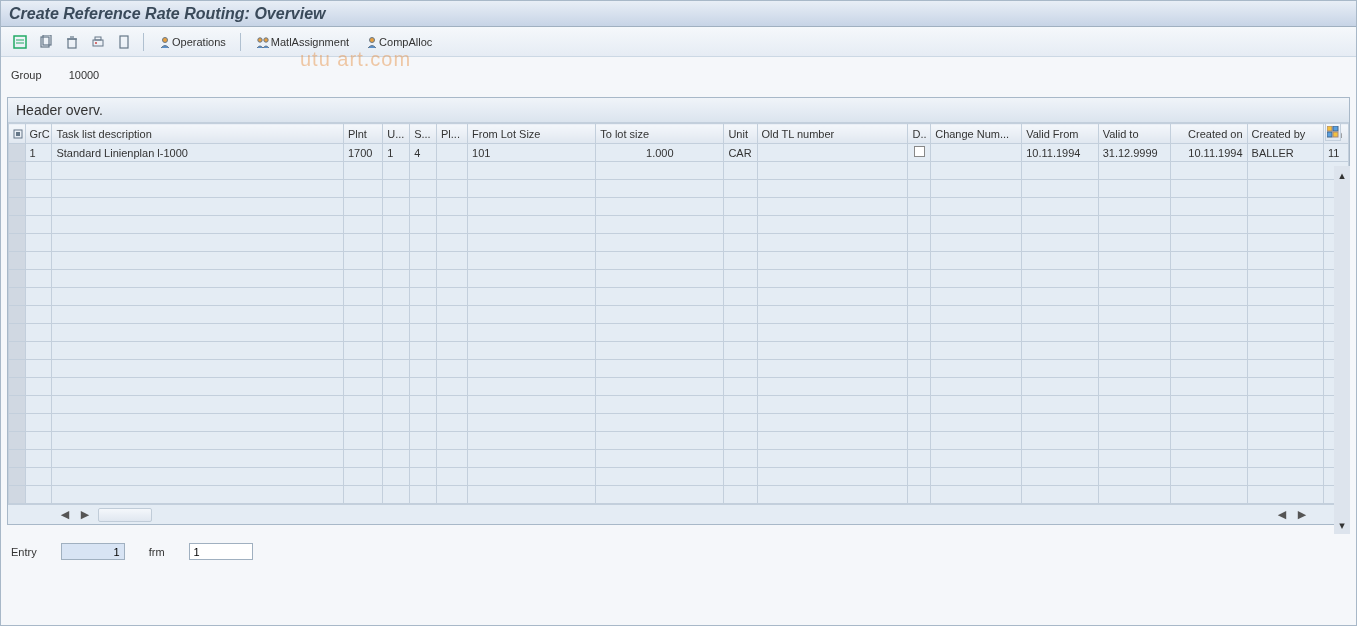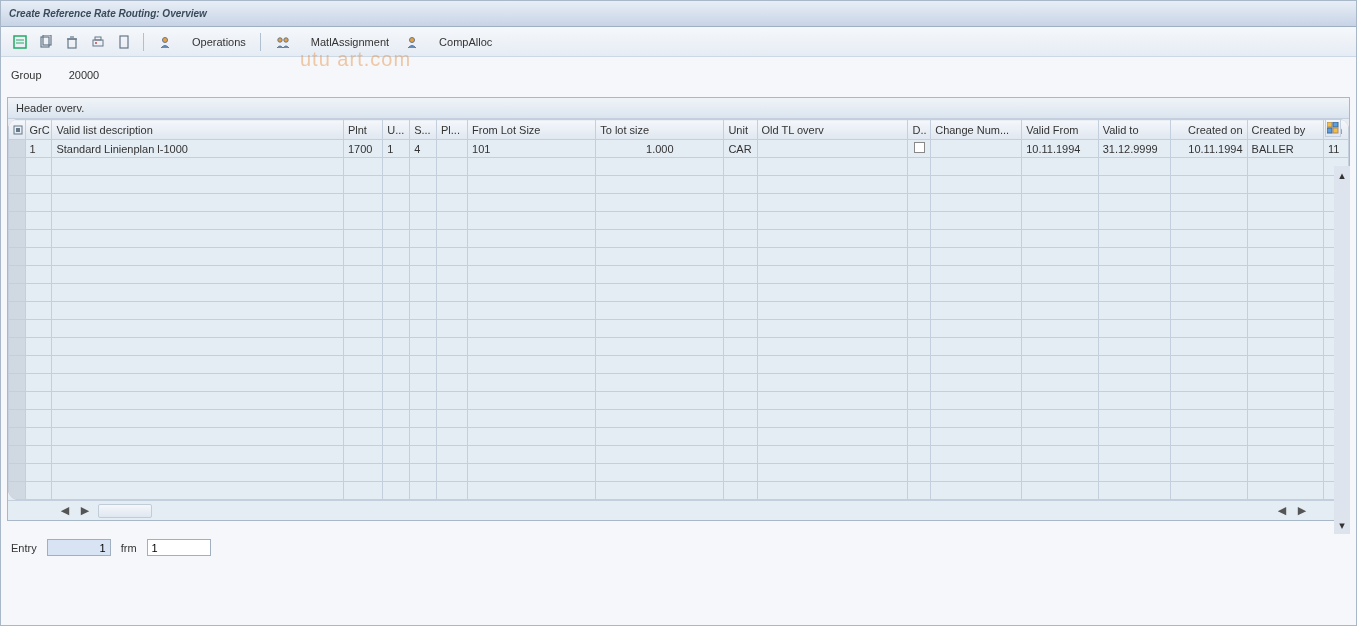--- a/index.html
+++ b/index.html
@@ -17,21 +17,21 @@
       background: linear-gradient(to bottom, #e8eef6, #c7d4e6);
       border-bottom: 1px solid #a0b0c0;
       height: 26px;
       display: flex;
       align-items: center;
       padding: 0 8px;
     }
     .window-title {
       font-style: italic;
       font-weight: bold;
-      font-size: 10px;
+      font-size: 16px;
       color: #3a4a5a;
     }
     .toolbar {
       background: linear-gradient(to bottom, #f5f8fb, #e6ecf4);
       border-bottom: 1px solid #ccd8e4;
       height: 30px;
       display: flex;
       align-items: center;
       padding: 0 8px;
       gap: 4px;
@@ -44,21 +44,21 @@
       height: 22px;
       cursor: pointer;
       border-radius: 2px;
     }
     .tool-btn-labeled {
       display: inline-flex;
       align-items: center;
       height: 22px;
       padding: 0 6px;
       cursor: pointer;
-      gap: 20px;
+      gap: 0;
     }
     .tool-sep {
       width: 1px;
       height: 18px;
       background: #b0c0d0;
       margin: 0 4px;
     }
     .group-row {
       padding: 12px 10px;
       font-size: 11px;
@@ -66,26 +66,25 @@
     .group-row span { margin-right: 24px; }
     .table-wrap {
       margin: 4px 6px 8px 6px;
       border: 1px solid #a8b8c8;
       background: #e4ecf4;
     }
     .table-caption {
       background: linear-gradient(to bottom, #f0f4f9, #dbe4ee);
       border-bottom: 1px solid #c3cfdc;
       padding: 4px 8px;
-      font-size: 11px;
+      font-size: 14px;
     }
     .grid {
       overflow: hidden;
       background: #fca5a5;
-      border-radius: 11px;
     }
     table { border-collapse: collapse; width: 100%; table-layout: fixed; }
     th, td {
       border: 1px solid #c3cfdc;
       padding: 2px 4px;
       font-size: 11px;
       text-align: left;
       white-space: nowrap;
       overflow: hidden;
       height: 18px;
@@ -157,21 +156,21 @@
       height: 20px;
       justify-content: space-between;
     }
     .hscroll-left { display:flex; align-items:center; gap: 6px; }
     .hscroll-arrow { width: 14px; height: 14px; display:flex; align-items:center; justify-content:center; cursor:pointer; color:#555; }
     .hscroll-track { width: 54px; height: 14px; background: linear-gradient(to bottom,#f4f7fb,#e0e7f0); border:1px solid #c0ccd8; border-radius:2px; }
     .footer {
       padding: 10px 10px;
       display:flex;
       align-items:center;
-      gap: 10px;
+      gap: 24px;
     }
     .footer input {
       font-size: 11px;
       border: 1px solid #a0b0c0;
       background: #fff;
       height: 17px;
       padding: 0 4px;
     }
     .footer .entry-input { width: 64px; background: #d8e4f4; text-align:right; }
     .footer .frm-input { width: 64px; }
@@ -251,21 +250,21 @@
         <path d="M3 13 Q7 8 11 13" fill="#5a90cc" stroke="#678"></path>
       </svg>
     <span>CompAlloc</span>
   </span>
 </div>
 
 <div class="watermark">utu        art.com</div>
 
 <div class="group-row">
   <span>Group</span>
-  <span>20000</span>
+  <span>10000</span>
 </div>
 
 <div class="table-wrap">
   <div class="table-caption">Header overv.</div>
   <div class="grid hrow">
     <span class="table-settings-btn">
       <svg width="12" height="12">
           <rect x="0" y="0" width="5" height="5" fill="#f2c040" stroke="#a87"></rect>
           <rect x="6" y="0" width="5" height="5" fill="#5aa0e0" stroke="#468"></rect>
           <rect x="0" y="6" width="5" height="5" fill="#5aa0e0" stroke="#468"></rect>
@@ -275,29 +274,29 @@
     <table>
       <thead>
         <tr>
           <th class="rowsel-h">
             <svg width="10" height="10">
                 <rect x="1" y="1" width="8" height="8" fill="none" stroke="#678"></rect>
                 <rect x="3" y="3" width="4" height="4" fill="#678"></rect>
               </svg>
           </th>
           <th class="col-grc">GrC</th>
-          <th class="col-desc">Valid list description</th>
+          <th class="col-desc">Task list description</th>
           <th class="col-plnt">Plnt</th>
           <th class="col-u">U...</th>
           <th class="col-s">S...</th>
           <th class="col-pl">Pl...</th>
           <th class="col-from">From Lot Size</th>
           <th class="col-to">To lot size</th>
           <th class="col-unit">Unit</th>
-          <th class="col-oldtl">Old TL overv</th>
+          <th class="col-oldtl">Old TL number</th>
           <th class="col-d">D..</th>
           <th class="col-chg">Change Num...</th>
           <th class="col-vf">Valid From</th>
           <th class="col-vt">Valid to</th>
           <th class="col-co">Created on</th>
           <th class="col-cb">Created by</th>
           <th class="col-ch">Ch</th>
         </tr>
       </thead>
       <tbody id="grid-body">

